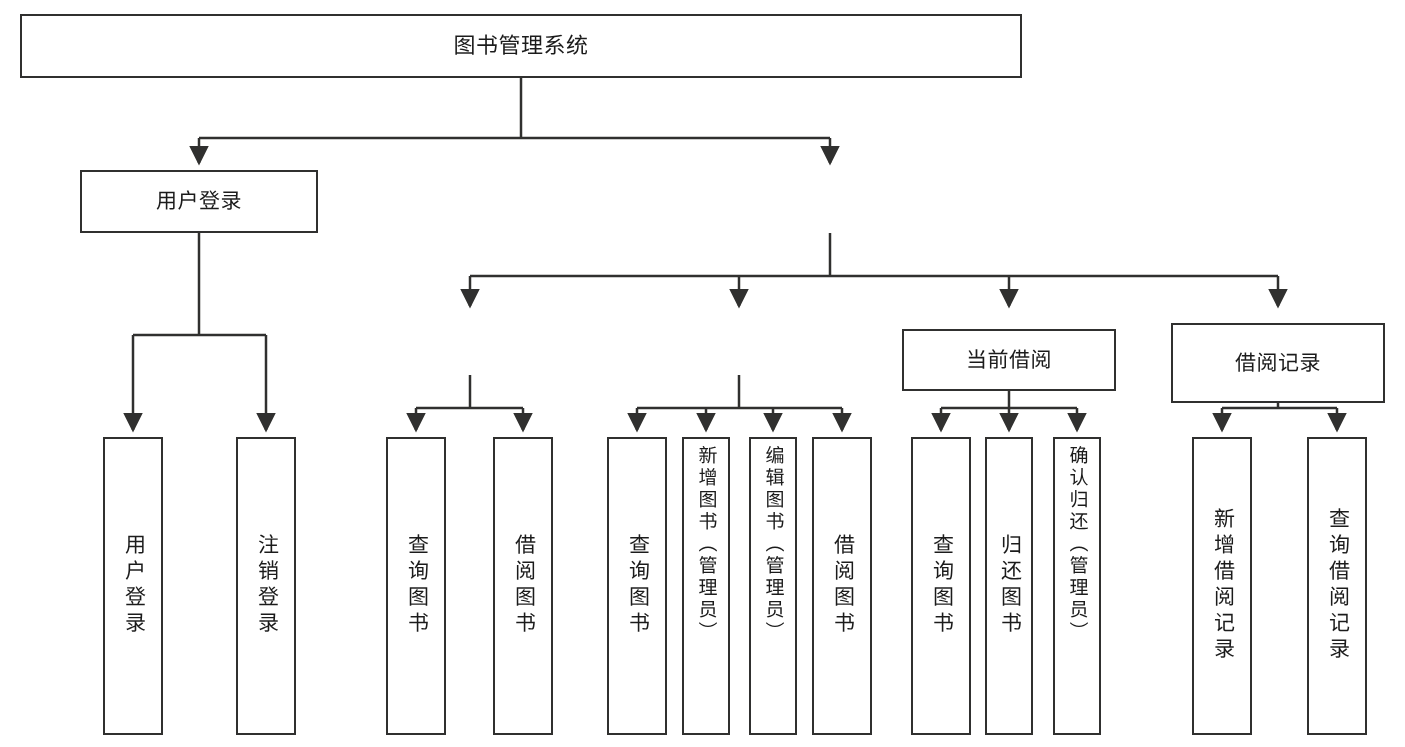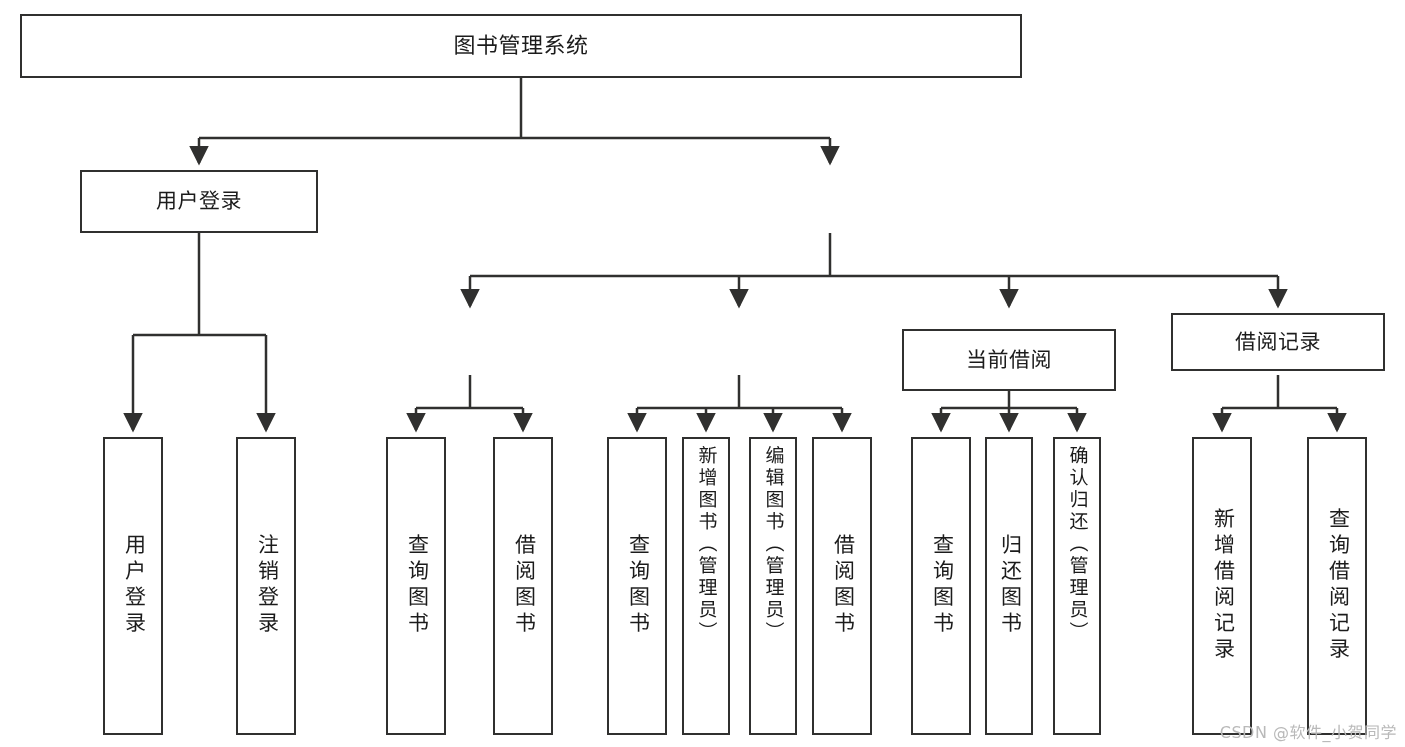--- a/index.html
+++ b/index.html
@@ -145,21 +145,21 @@
     <span class="node-label">图书管理系统</span>
   </div>
 
   <div class="node horiz" style="left:80px; top:170px; width:238px; height:63px;">
     <span class="node-label">用户登录</span>
   </div>
 
   <div class="node horiz" style="left:902px; top:313px; width:214px; height:62px;margin-top:16px;">
     <span class="node-label">当前借阅</span>
   </div>
-  <div class="node horiz" style="left:1171px; top:313px; width:214px; height:58px;">
+  <div class="node horiz" style="left:1171px; top:323px; width:214px; height:80px;">
     <span class="node-label">借阅记录</span>
   </div>
 
   <div class="node vert centered" style="left:103px; top:437px; width:60px; height:298px;">
     <span class="node-label">用户登录</span>
   </div>
   <div class="node vert centered" style="left:236px; top:437px; width:60px; height:298px;">
     <span class="node-label">注销登录</span>
   </div>
 
@@ -193,14 +193,13 @@
     <span class="node-label">确认归还（管理员）</span>
   </div>
 
   <div class="node vert centered" style="left:1192px; top:437px; width:60px; height:298px;">
     <span class="node-label">新增借阅记录</span>
   </div>
   <div class="node vert centered" style="left:1307px; top:437px; width:60px; height:298px;">
     <span class="node-label">查询借阅记录</span>
   </div>
 
-  <div id="watermark">CSDN @软件_小贺同学</div>
 </div>
 
 </body></html>

